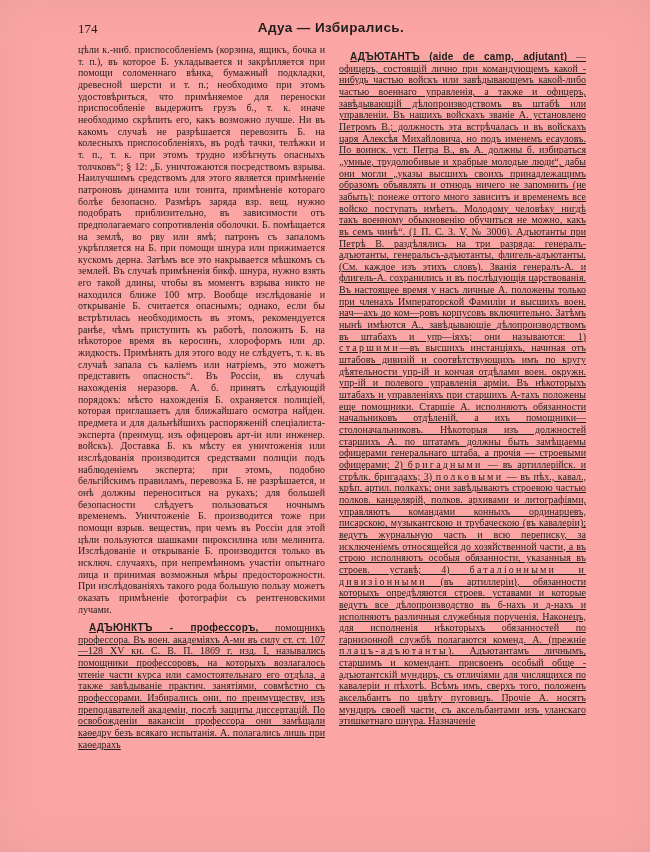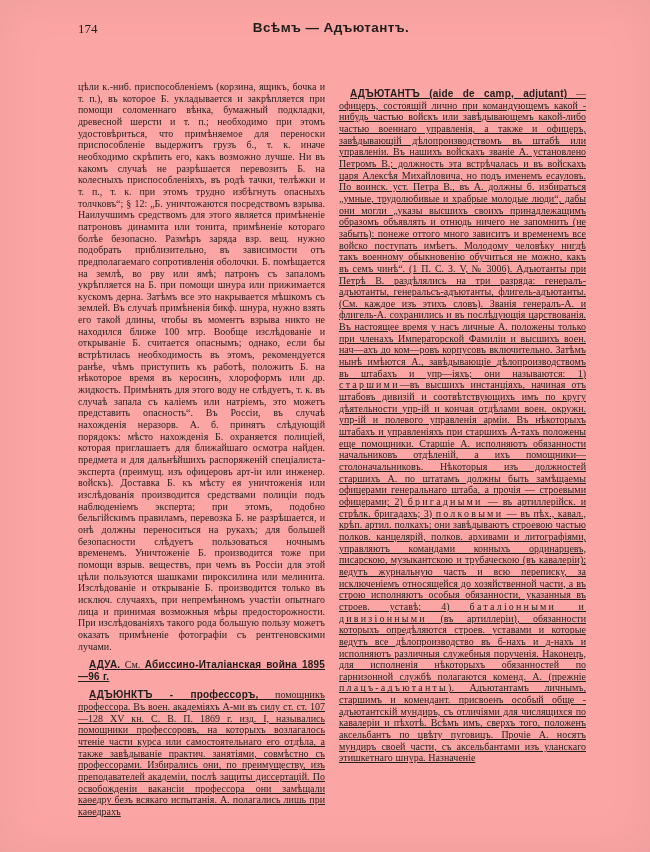--- a/index.html
+++ b/index.html
@@ -32,21 +32,20 @@
     font-family: "Liberation Sans", sans-serif;
     font-weight: 700;
     font-size: 13.5px;
     letter-spacing: 0.4px;
   }
   .columns {
     position: absolute;
     top: 44px; left: 78px; right: 64px;
     display: flex;
     gap: 14px;
-    margin-top: 37px;
   }
   .col {
     flex: 1 1 50%;
     min-width: 0;
   }
   .col p.para {
     margin: 0;
     font-size: 10px;
     line-height: 11.65px;
     text-align: justify;
@@ -61,25 +60,24 @@
     letter-spacing: 0.2px;
   }
   .spaced { letter-spacing: 2.2px; }
 </style>
 </head>
 <body>
 
 <div class="page">
   <div class="page-header">
     <span class="page-num">174</span>
-    <div class="running-title">Всѣмъ — Адъютантъ.</div>
+    <div class="running-title">Адуа — Избирались.</div>
   </div>
   <div class="columns">
     <div class="col">
         <p class="para"><span>цѣли к.-ниб. приспособленіемъ (корзина, ящикъ, бочка и т. п.), въ которое Б. укладывается и закрѣпляется при помощи соломеннаго вѣнка, бумажный подкладки, древесной шерсти и т. п.; необходимо при этомъ удостовѣриться, что примѣняемое для переноски приспособленіе выдержитъ грузъ б., т. к. иначе необходимо скрѣпить его, какъ возможно лучше. Ни въ какомъ случаѣ не разрѣшается перевозить Б. на колесныхъ приспособленіяхъ, въ родѣ тачки, телѣжки и т. п., т. к. при этомъ трудно избѣгнуть опасныхъ толчковъ“; § 12: „Б. уничтожаются посредствомъ взрыва. Наилучшимъ средствомъ для этого является примѣненіе патроновъ динамита или тонита, примѣненіе котораго болѣе безопасно. Размѣръ заряда взр. вещ. нужно подобрать приблизительно, въ зависимости отъ предполагаемаго сопротивленія оболочки. Б. помѣщается на землѣ, во рву или ямѣ; патронъ съ запаломъ укрѣпляется на Б. при помощи шнура или прижимается кускомъ дерна. Затѣмъ все это накрывается мѣшкомъ съ землей. Въ случаѣ примѣненія бикф. шнура, нужно взять его такой длины, чтобы въ моментъ взрыва никто не находился ближе 100 мтр. Вообще изслѣдованіе и открываніе Б. считается опаснымъ; однако, если бы встрѣтилась необходимость въ этомъ, рекомендуется ранѣе, чѣмъ приступить къ работѣ, положить Б. на нѣкоторое время въ керосинъ, хлороформъ или др. жидкость. Примѣнять для этого воду не слѣдуетъ, т. к. въ случаѣ запала съ каліемъ или натріемъ, это можетъ представить опасность“. Въ Россіи, въ случаѣ нахожденія неразорв. А. б. принятъ слѣдующій порядокъ: мѣсто нахожденія Б. охраняется полиціей, которая приглашаетъ для ближайшаго осмотра найден. предмета и для дальнѣйшихъ распоряженій спеціалиста-эксперта (преимущ. изъ офицеровъ арт-іи или инженер. войскъ). Доставка Б. къ мѣсту ея уничтоженія или изслѣдованія производится средствами полиціи подъ наблюденіемъ эксперта; при этомъ, подобно бельгійскимъ правиламъ, перевозка Б. не разрѣшается, и онѣ должны переноситься на рукахъ; для большей безопасности слѣдуетъ пользоваться ночнымъ временемъ. Уничтоженіе Б. производится тоже при помощи взрыв. веществъ, при чемъ въ Россіи для этой цѣли пользуются шашками пироксилина или мелинита. Изслѣдованіе и открываніе Б. производится только въ исключ. случаяхъ, при непремѣнномъ участіи опытнаго лица и принимая возможныя мѣры предосторожности. При изслѣдованіяхъ такого рода большую пользу можетъ оказать примѣненіе фотографіи съ рентгеновскими лучами.</span></p>
-        <p class="para indent gap"><span class="bold">АДУА.</span><span> См. </span><span class="bold">Абиссино-Италіанская война 1895—96 г.</span></p>
         <p class="para indent gap"><span class="bold">АДЪЮНКТЪ - профессоръ,</span><span> помощникъ профессора. Въ воен. академіяхъ А-ми въ силу ст. ст. 107—128 XV кн. С. В. П. 1869 г. изд. I, назывались помощники профессоровъ, на которыхъ возлагалось чтеніе части курса или самостоятельнаго его отдѣла, а также завѣдываніе практич. занятіями, совмѣстно съ профессорами. Избирались они, по преимуществу, изъ преподавателей академіи, послѣ защиты диссертацій. По освобожденіи вакансіи профессора они замѣщали каѳедру безъ всякаго испытанія. А. полагались лишь при каѳедрахъ</span></p>
       </div>
     <div class="col">
         <p class="para indent gap"><span class="bold">АДЪЮТАНТЪ (aide de camp, adjutant)</span><span> — офицеръ, состоящій лично при командующемъ какой - нибудь частью войскъ или завѣдывающемъ какой-либо частью военнаго управленія, а также и офицеръ, завѣдывающій дѣлопроизводствомъ въ штабѣ или управленіи. Въ нашихъ войскахъ званіе А. установлено Петромъ В.; должность эта встрѣчалась и въ войскахъ царя Алексѣя Михайловича, но подъ именемъ есауловъ. По воинск. уст. Петра В., въ А. должны б. избираться „умные, трудолюбивые и храбрые молодые люди“, дабы они могли „указы высшихъ своихъ принадлежащимъ образомъ объявлять и отнюдь ничего не запомнить (не забыть): понеже оттого много зависитъ и временемъ все войско поступать имѣетъ. Молодому человѣку нигдѣ такъ военному обыкновенію обучиться не можно, какъ въ семъ чинѣ“. (1 П. С. З. V, № 3006). Адъютанты при Петрѣ В. раздѣлялись на три разряда: генералъ-адъютанты, генеральсъ-адъютанты, флигель-адъютанты. (См. каждое изъ этихъ словъ). Званія генералъ-А. и флигель-А. сохранились и въ послѣдующія царствованія. Въ настоящее время у насъ личные А. положены только при членахъ Императорской Фамиліи и высшихъ воен. нач—ахъ до ком—ровъ корпусовъ включительно. Затѣмъ нынѣ имѣются А., завѣдывающіе дѣлопроизводствомъ въ штабахъ и упр—іяхъ; они называются: 1) </span><span class="spaced">старшими</span><span>—въ высшихъ инстанціяхъ, начиная отъ штабовъ дивизій и соотвѣтствующихъ имъ по кругу дѣятельности упр-ій и кончая отдѣлами воен. окружн. упр-ій и полевого управленія арміи. Въ нѣкоторыхъ штабахъ и управленіяхъ при старшихъ А-тахъ положены еще помощники. Старшіе А. исполняютъ обязанности начальниковъ отдѣленій, а ихъ помощники—столоначальниковъ. Нѣкоторыя изъ должностей старшихъ А. по штатамъ должны быть замѣщаемы офицерами генеральнаго штаба, а прочія — строевыми офицерами; 2) </span><span class="spaced">бригадными</span><span> — въ артиллерійск. и стрѣлк. бригадахъ; 3) </span><span class="spaced">полковыми</span><span> — въ пѣх., кавал., крѣп. артил. полкахъ; они завѣдываютъ строевою частью полков. канцелярій, полков. архивами и литографіями, управляютъ командами конныхъ ординарцевъ, писарскою, музыкантскою и трубаческою (въ кавалеріи); ведутъ журнальную часть и всю переписку, за исключеніемъ относящейся до хозяйственной части, а въ строю исполняютъ особыя обязанности, указанныя въ строев. уставѣ; 4) </span><span class="spaced">баталіонными и дивизіонными</span><span> (въ артиллеріи), обязанности которыхъ опредѣляются строев. уставами и которые ведутъ все дѣлопроизводство въ б-нахъ и д-нахъ и исполняютъ различныя служебныя порученія. Наконецъ, для исполненія нѣкоторыхъ обязанностей по гарнизонной службѣ полагаются коменд. А. (прежніе </span><span class="spaced">плацъ-адъютанты</span><span>). Адъютантамъ личнымъ, старшимъ и комендант. присвоенъ особый обще - адъютантскій мундиръ, съ отличіями для числящихся по кавалеріи и пѣхотѣ. Всѣмъ имъ, сверхъ того, положенъ аксельбантъ по цвѣту пуговицъ. Прочіе А. носятъ мундиръ своей части, съ аксельбантами изъ уланскаго этишкетнаго шнура. Назначеніе</span></p>
       </div>
   </div>
 </div>
 
 </body></html>

